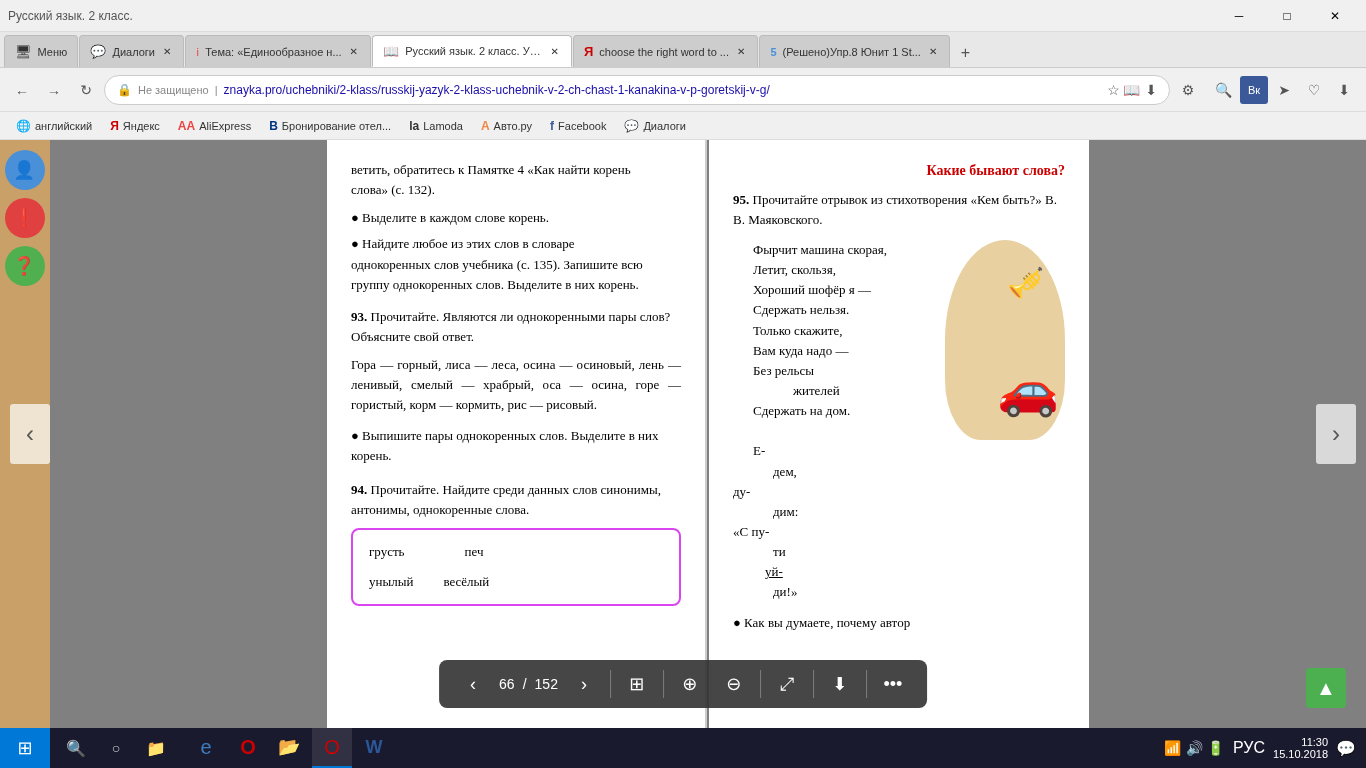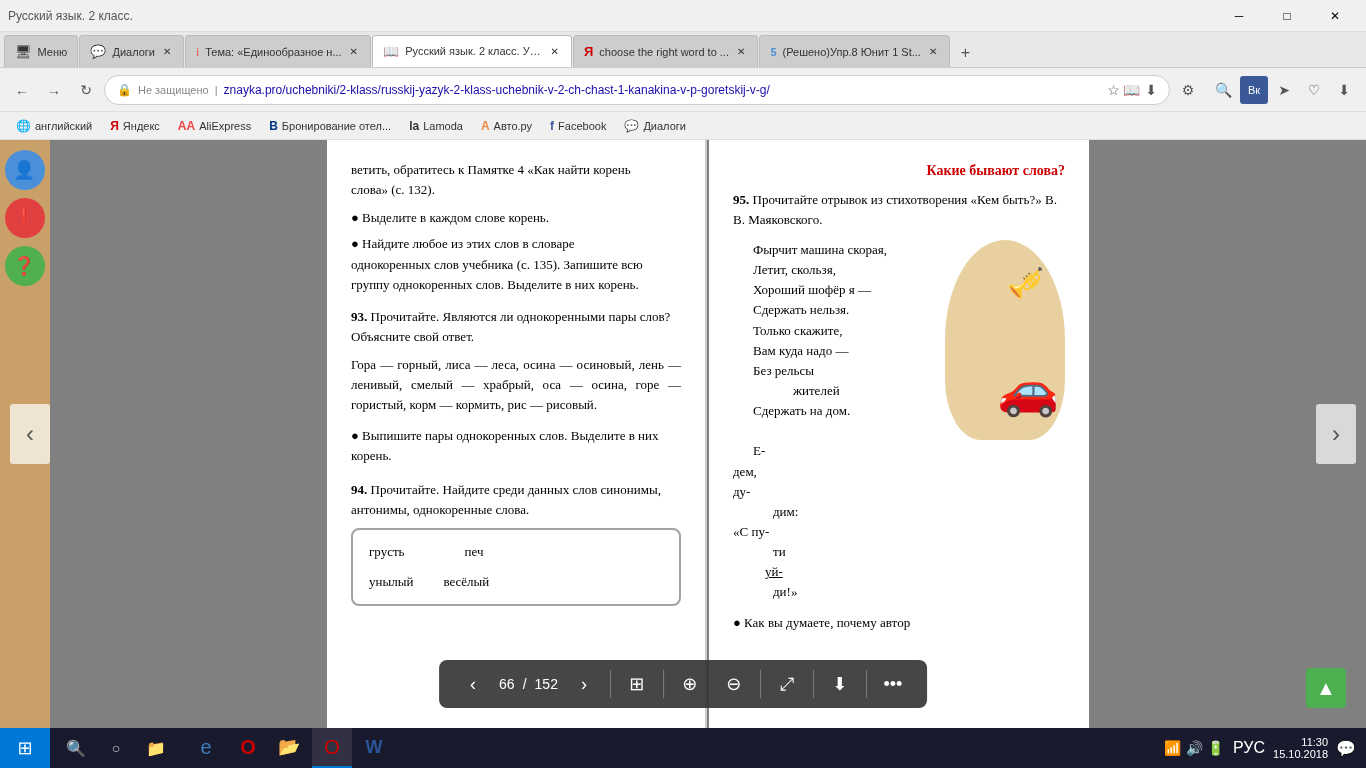--- a/index.html
+++ b/index.html
@@ -236,21 +236,21 @@
           </p>
           <p style="margin-bottom:10px; text-align:justify;">Гора — горный, лиса — леса, осина — осиновый, лень — ленивый, смелый — храбрый, оса — осина, горе — гористый, корм — кормить, рис — рисовый.</p>
 
           <p style="margin-bottom:14px;">● Выпишите пары однокоренных слов. Выделите в них корень.</p>
 
           <p style="margin-bottom:8px;">
             <span class="ex-num">94.</span>
             <span> Прочитайте. Найдите среди данных слов синонимы, антонимы, однокоренные слова.</span>
           </p>
 
-          <div style="border: 2px solid #a3a3a3; border-radius: 8px; padding: 12px 16px; margin-top: 8px;">
+          <div style="border: 2px solid #d946ef; border-radius: 8px; padding: 12px 16px; margin-top: 8px;">
             <div style="display:flex; gap:60px; margin-bottom:10px;">
               <span>грусть</span>
               <span>печ</span>
             </div>
             <div style="display:flex; ">
               <span>унылый</span>
               <span style="margin-left:30px;">весёлый</span>
             </div>
           </div>
         </div>
@@ -274,21 +274,21 @@
             <p class="poem-line">Летит, скользя,</p>
             <p class="poem-line">Хороший шофёр я —</p>
             <p class="poem-line">Сдержать нельзя.</p>
             <p class="poem-line">Только скажите,</p>
             <p class="poem-line">Вам куда надо —</p>
             <p class="poem-line">Без рельсы</p>
             <p class="poem-line" style="margin-left: 60px;">жителей</p>
             <p class="poem-line">Сдержать на дом.</p>
             <br>
             <p style="margin-left:20px;">Е-</p>
-            <p style="">дем,</p>
+            <p style="margin-left:40px;">дем,</p>
             <p style="">ду-</p>
             <p style="margin-left:40px;">дим:</p>
             <p style="">«С пу-</p>
             <p style="margin-left:40px;">ти</p>
             <p style="margin-left:32px;text-decoration:underline;">уй-</p>
             <p style="margin-left:40px;">ди!»</p>
           </div>
 
           <p style="margin-top: 10px;">● Как вы  думаете, почему автор</p>
         </div>

